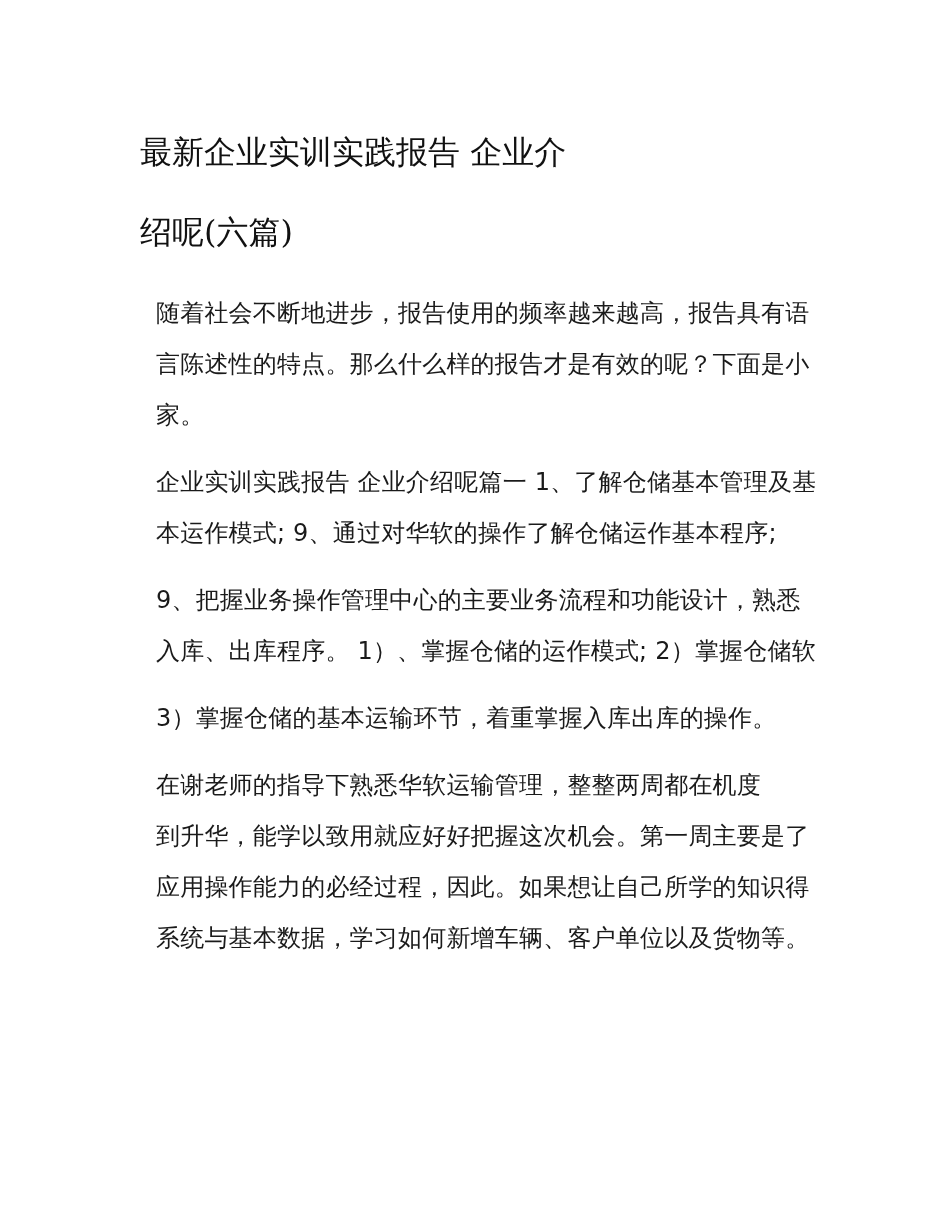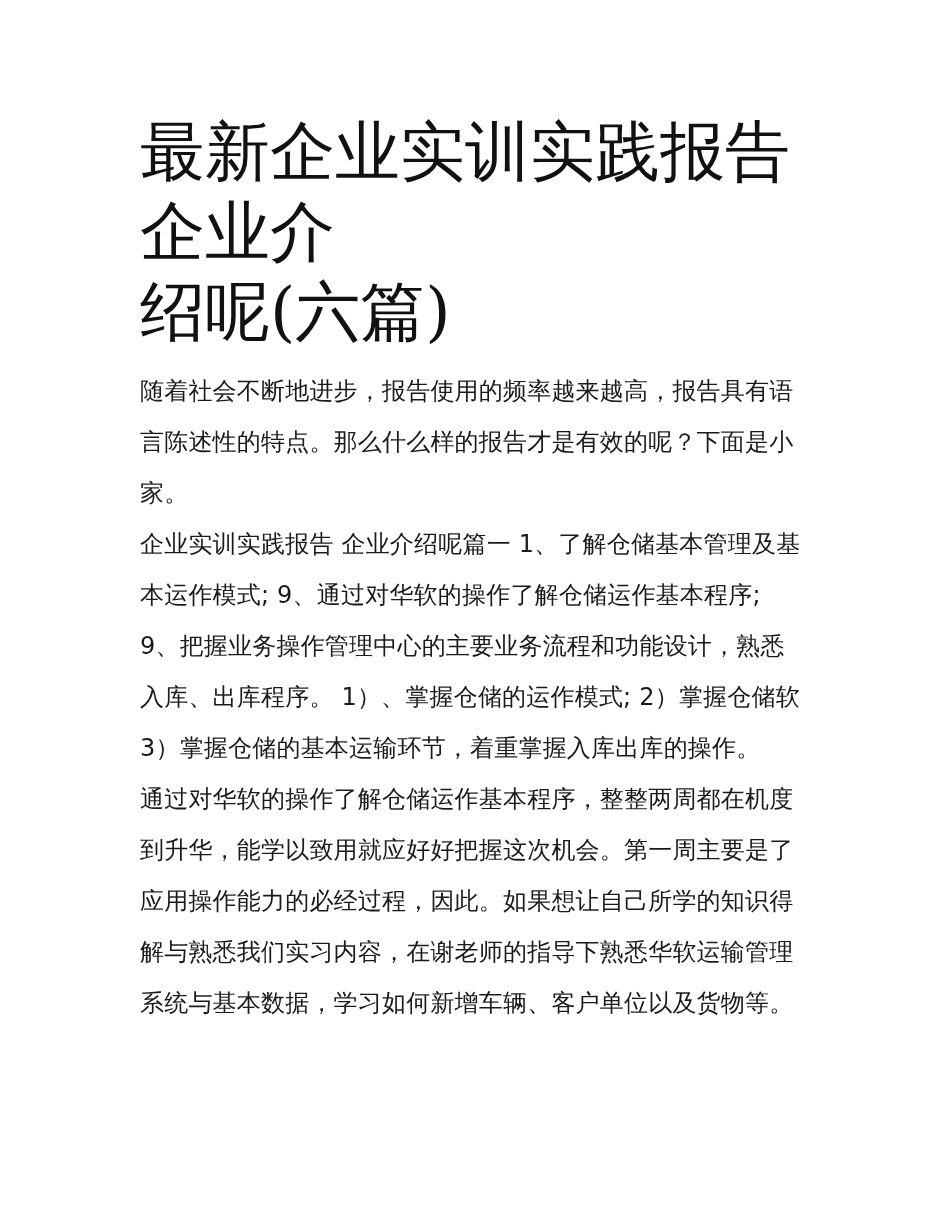--- a/index.html
+++ b/index.html
@@ -15,37 +15,37 @@
       color: #111111;
     }
     .page {
       position: absolute;
       left: 140px;
       top: 112px;
       width: 675px;
     }
     .title {
       font-family: "DejaVu Serif", "Liberation Serif", serif;
-      font-size: 65px;
+      font-size: 32px;
       line-height: 80px;
       font-weight: normal;
       margin: 0 0 14px 0;
       letter-spacing: 0px;
       color: #111111;
     }
     .body-line {
       font-family: "DejaVu Sans", "Liberation Sans", sans-serif;
       font-size: 24px;
       line-height: 51px;
       height: 51px;
       white-space: nowrap;
       color: #1a1a1a;
       letter-spacing: 0.2px;
     }
-    .para { margin: 0; }
+    .para { margin: 16px; }
   </style>
 </head>
 <body>
 
 <div class="page">
   <h1 class="title">
     <div>最新企业实训实践报告 企业介</div>
     <div>绍呢(六篇)</div>
   </h1>
 
@@ -63,19 +63,18 @@
   <div class="para">
     <div class="body-line">9、把握业务操作管理中心的主要业务流程和功能设计，熟悉</div>
     <div class="body-line">入库、出库程序。 1）、掌握仓储的运作模式; 2）掌握仓储软</div>
   </div>
 
   <div class="para">
     <div class="body-line">3）掌握仓储的基本运输环节，着重掌握入库出库的操作。</div>
   </div>
 
   <div class="para">
-    <div class="body-line">通过对华软的操作了解仓储运作基本程序，整整两周都在机度</div>
+    <div class="body-line">在谢老师的指导下熟悉华软运输管理，整整两周都在机度</div>
     <div class="body-line">到升华，能学以致用就应好好把握这次机会。第一周主要是了</div>
     <div class="body-line">应用操作能力的必经过程，因此。如果想让自己所学的知识得</div>
-    <div class="body-line">解与熟悉我们实习内容，在谢老师的指导下熟悉华软运输管理</div>
     <div class="body-line">系统与基本数据，学习如何新增车辆、客户单位以及货物等。</div>
   </div>
 </div>
 
 </body></html>

